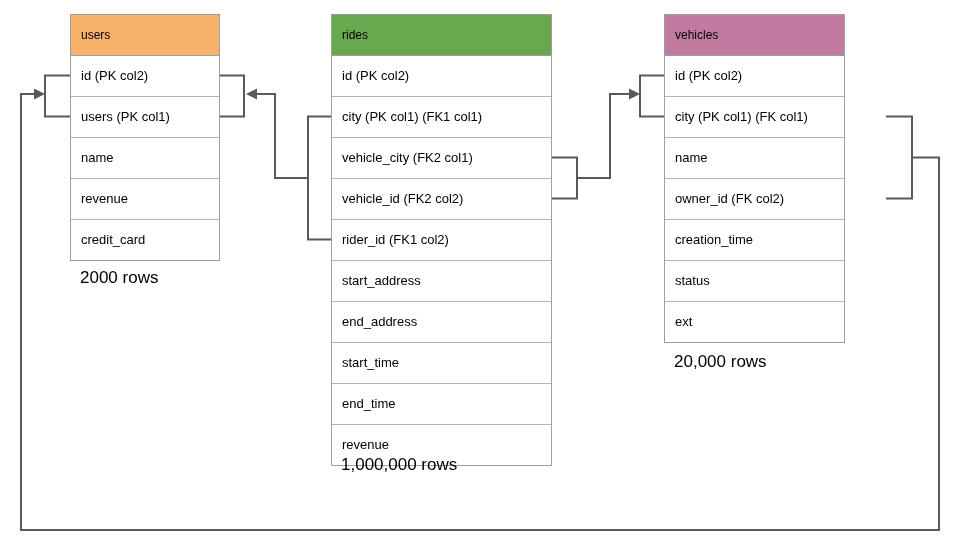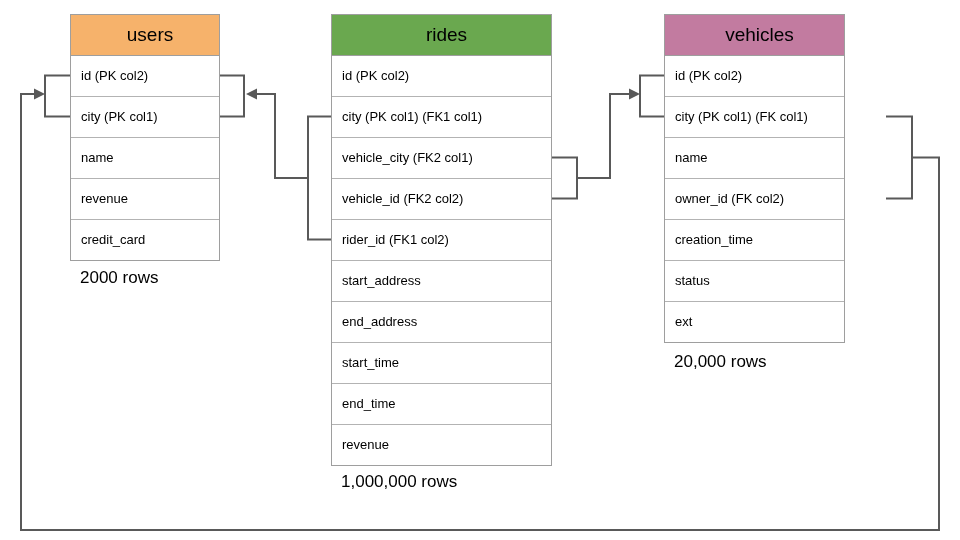--- a/index.html
+++ b/index.html
@@ -15,25 +15,24 @@
     position: absolute;
     background: #ffffff;
     border: 1px solid #9e9e9e;
     box-sizing: border-box;
     color: #000000;
   }
   .db-table .hdr {
     height: 40px;
     line-height: 40px;
     padding-left: 10px;
-    font-size: 19px;
+    font-size: 12px;
     border-bottom: 1px solid #9e9e9e;
     white-space: nowrap;
     overflow: hidden;
-    text-align: center;
   }
   .db-table .row {
     height: 40px;
     line-height: 40px;
     padding-left: 10px;
     font-size: 13px;
     border-bottom: 1px solid #b3b3b3;
     white-space: nowrap;
     overflow: hidden;
   }
@@ -61,41 +60,41 @@
   }
 </style>
 </head>
 <body>
 
 <div class="canvas">
 
   <div class="db-table" style="left:70px; top:14px; width:150px;">
     <div class="hdr" style="background-color: rgb(246, 178, 107);">users</div>
     <div class="row">id (PK col2)</div>
-    <div class="row">city (PK col1)</div>
+    <div class="row">users (PK col1)</div>
     <div class="row">name</div>
     <div class="row">revenue</div>
     <div class="row">credit_card</div>
   </div>
   <div class="row-count" style="left:80px; top:268px;">2000 rows</div>
 
   <div class="db-table" style="left:331px; top:14px; width:221px;">
     <div class="hdr" style="background-color: rgb(106, 168, 79);">rides</div>
     <div class="row">id (PK col2)</div>
     <div class="row">city (PK col1) (FK1 col1)</div>
     <div class="row">vehicle_city (FK2 col1)</div>
     <div class="row">vehicle_id (FK2 col2)</div>
     <div class="row">rider_id (FK1 col2)</div>
     <div class="row">start_address</div>
     <div class="row">end_address</div>
     <div class="row">start_time</div>
     <div class="row">end_time</div>
     <div class="row">revenue</div>
   </div>
-  <div class="row-count" style="left:341px; top:472px;">1,000,000 rows</div>
+  <div class="row-count" style="left:341px; top:455px;">1,000,000 rows</div>
 
   <div class="db-table" style="left:664px; top:14px; width:181px;">
     <div class="hdr" style="background-color: rgb(194, 123, 160);">vehicles</div>
     <div class="row">id (PK col2)</div>
     <div class="row">city (PK col1) (FK col1)</div>
     <div class="row">name</div>
     <div class="row">owner_id (FK col2)</div>
     <div class="row">creation_time</div>
     <div class="row">status</div>
     <div class="row">ext</div>

